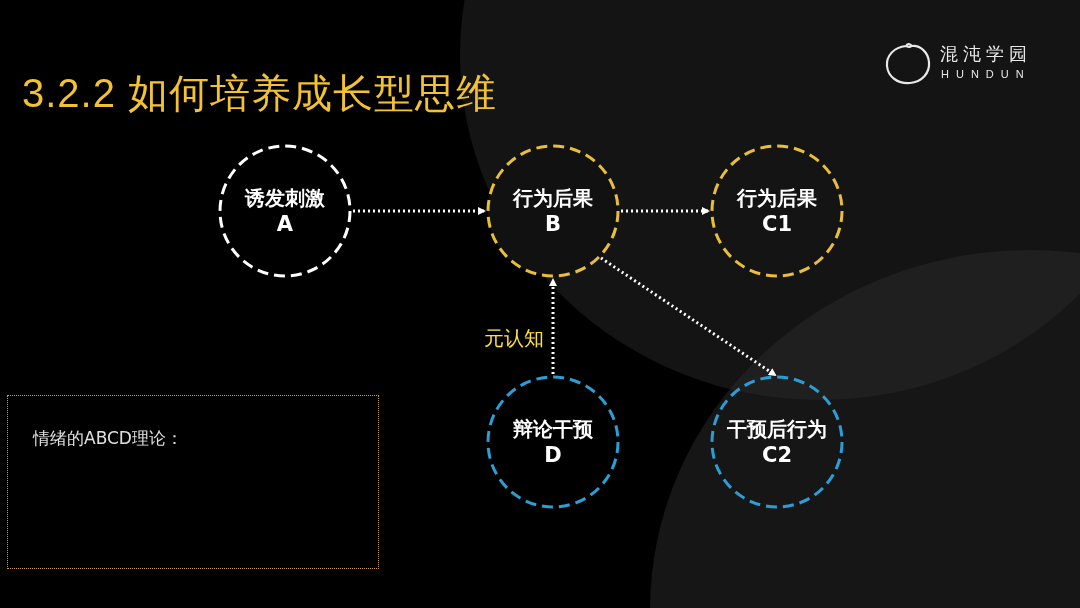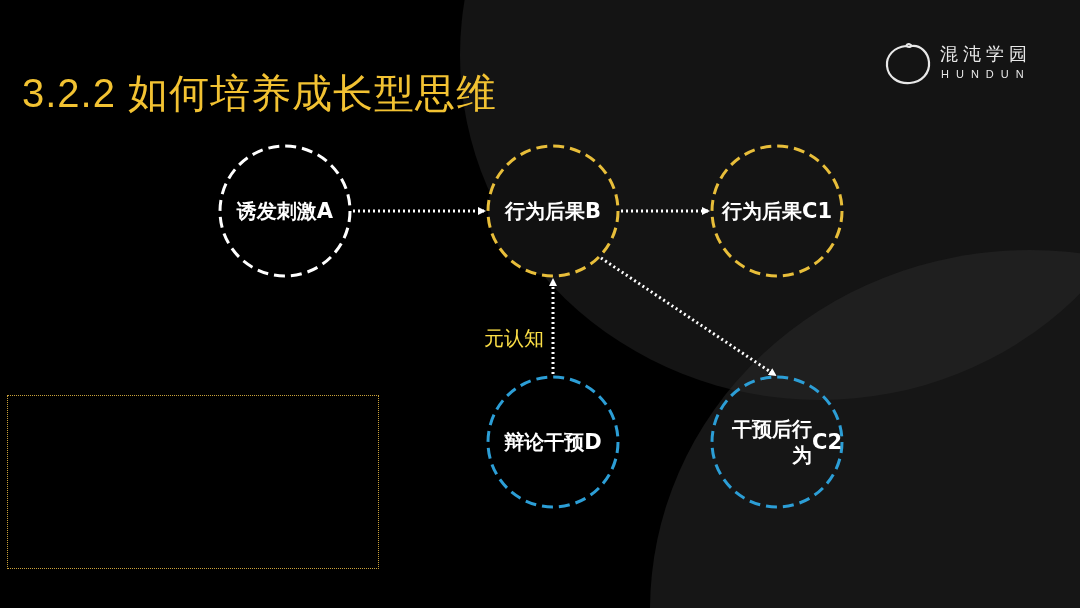--- a/index.html
+++ b/index.html
@@ -31,21 +31,21 @@
       font-family: "DejaVu Serif", "Liberation Serif", serif;
     }
     .logo-en {
       position: absolute; left: 57px; top: 28px; color: #e8e8e8;
       font-size: 11px; letter-spacing: 7px;
       font-family: "Liberation Sans", sans-serif;
     }
     svg.diagram { position: absolute; left: 0; top: 0; }
     .node {
       position: absolute; width: 130px; height: 130px;
-      display: flex; flex-direction: row; align-items: center; justify-content: center;
+      display: flex; flex-direction: column; align-items: center; justify-content: center;
       color: #fff; font-weight: bold; font-size: 20px; line-height: 26px;
       text-align: right;
     }
     .node .letter { font-size: 21px; }
     .label-meta {
       position: absolute; left: 484px; top: 325px; color: #fde047; font-size: 20px;
     }
     .legend {
       position: absolute; left: 7px; top: 395px; width: 372px; height: 174px;
       border: 1px dotted #c9a13a; box-sizing: border-box;
@@ -106,13 +106,14 @@
   <span class="letter">D</span>
 </div>
 <div class="node" style="left:712px;top:377px;">
   <span>干预后行为</span>
   <span class="letter">C2</span>
 </div>
 
 <div class="label-meta">元认知</div>
 
 <div class="legend">
+  <div>情绪的ABCD理论：</div>
 </div>
 
 </body></html>

